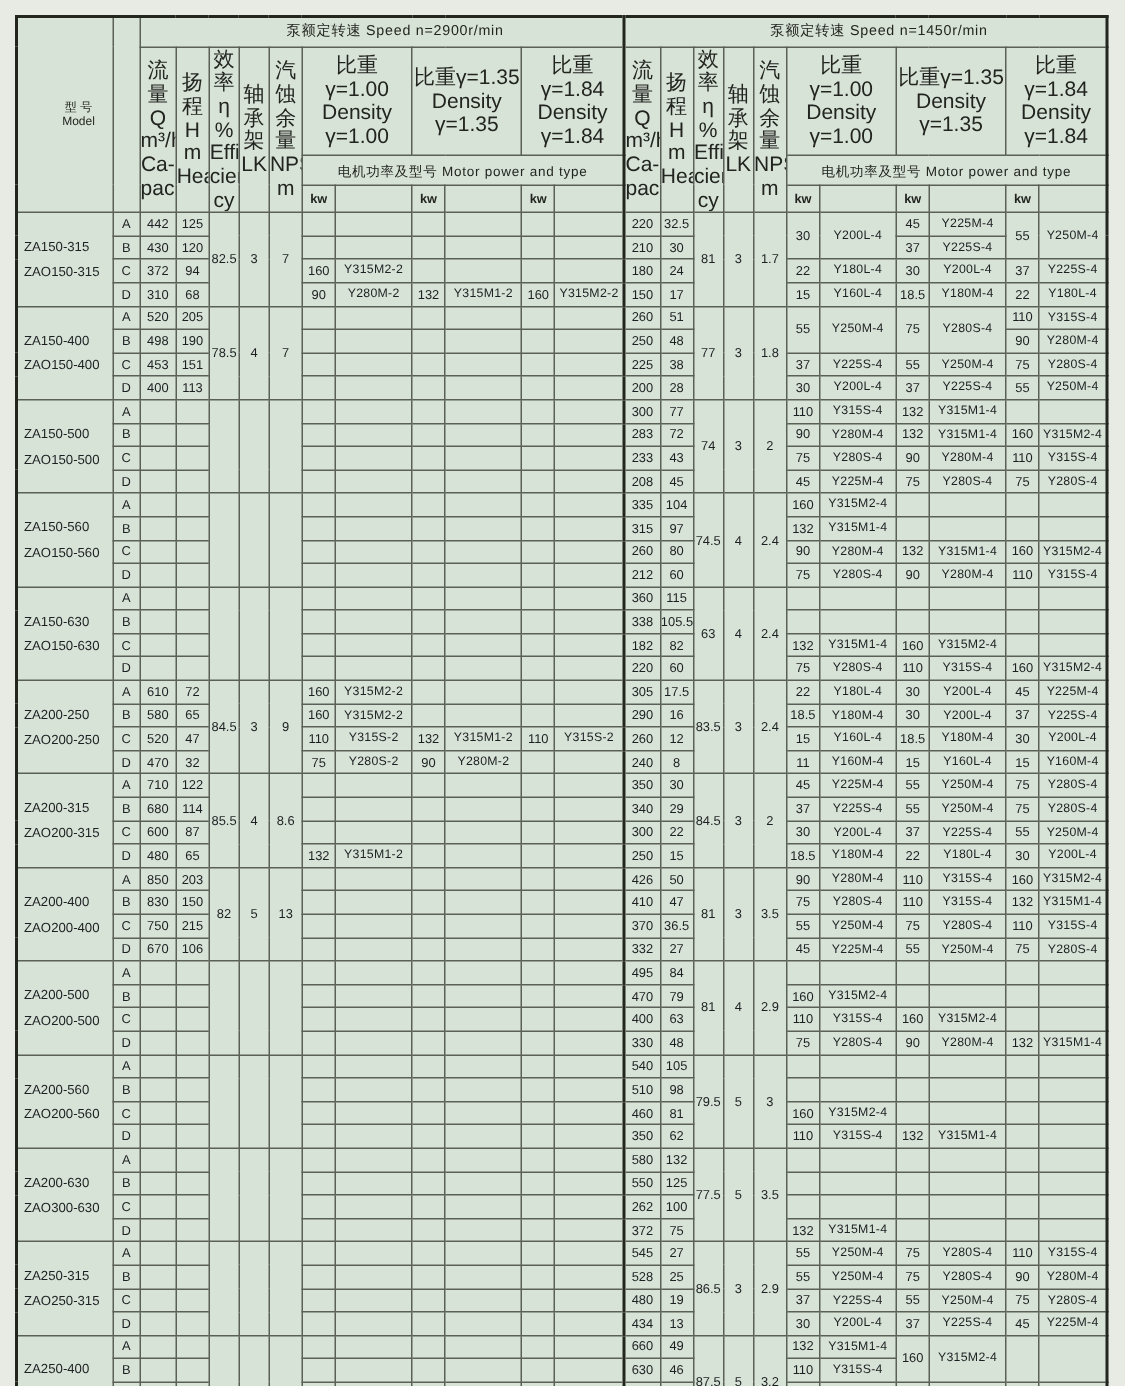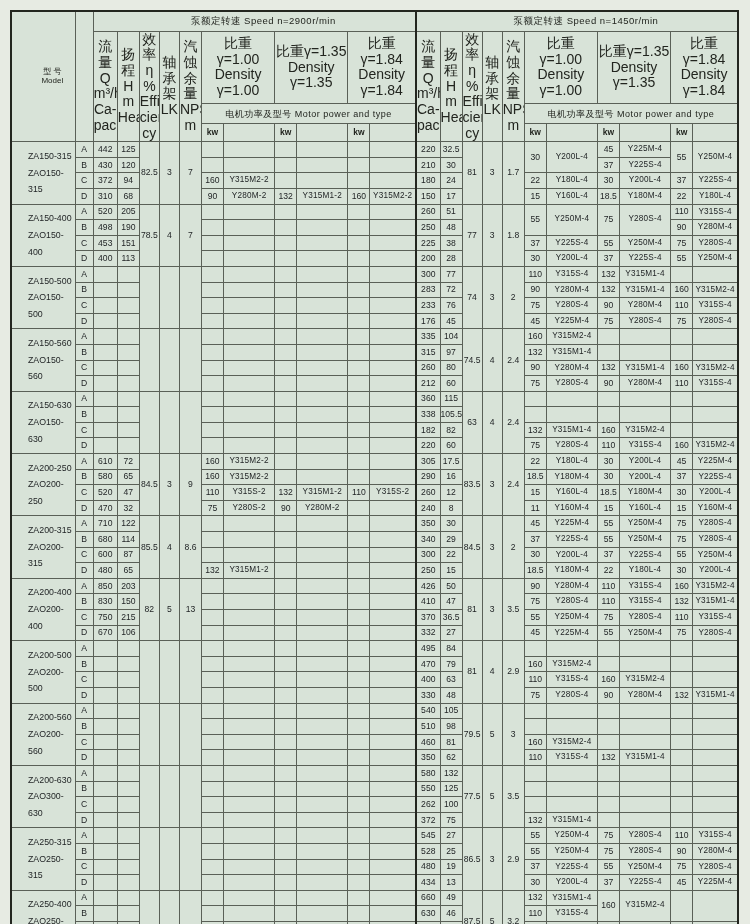--- a/index.html
+++ b/index.html
@@ -29,21 +29,21 @@
   }
   thead th{font-size:8px;line-height:1.12;color:#22251f;}
   th.speed{font-size:9.5px;letter-spacing:.5px;height:20px;}
   tr.r-density th{height:31px;font-size:14px;}
   tr.r-motor th{height:17px;font-size:9px;letter-spacing:.5px;}
   tr.r-kw th{height:16px;font-size:8.5px;font-weight:bold;}
   th.vcol{font-size:8px;}
   tbody tr{height:15.6px;}
   tbody td{font-size:8.6px;line-height:1.05;}
   td.model{
-    text-align:left;padding-left:16px;font-size:8.8px;line-height:1.9;
+    text-align:left;padding-left:4px;font-size:8.8px;line-height:1.9;
     white-space:pre-line;
   }
   td.ty{font-size:8.2px;letter-spacing:.2px;}
   td.kw{font-size:8.6px;}
   .sep{border-left:2px solid #23261f !important;text-align:center;}
   thead tr:first-child th{border-top:none;padding-left:18px;}
   table, th, td { box-sizing:border-box; }
 </style>
 </head>
 <body>
@@ -378,39 +378,39 @@
           <td>C</td>
           <td class="num"></td>
           <td class="num"></td>
           <td class="kw"></td>
           <td class="ty"></td>
           <td class="kw"></td>
           <td class="ty"></td>
           <td class="kw"></td>
           <td class="ty"></td>
           <td class="num sep">233</td>
-          <td class="num">76</td>
+          <td class="num">43</td>
           <td class="kw">75</td>
           <td class="ty">Y280S-4</td>
           <td class="kw">90</td>
           <td class="ty">Y280M-4</td>
           <td class="kw">110</td>
           <td class="ty">Y315S-4</td>
         </tr>
         <tr>
           <td>D</td>
           <td class="num"></td>
           <td class="num"></td>
           <td class="kw"></td>
           <td class="ty"></td>
           <td class="kw"></td>
           <td class="ty"></td>
           <td class="kw"></td>
           <td class="ty"></td>
-          <td class="num sep">176</td>
+          <td class="num sep">208</td>
           <td class="num">45</td>
           <td class="kw">45</td>
           <td class="ty">Y225M-4</td>
           <td class="kw">75</td>
           <td class="ty">Y280S-4</td>
           <td class="kw">75</td>
           <td class="ty">Y280S-4</td>
         </tr>
         <tr>
           <td class="model" rowspan="4">ZA150-560

